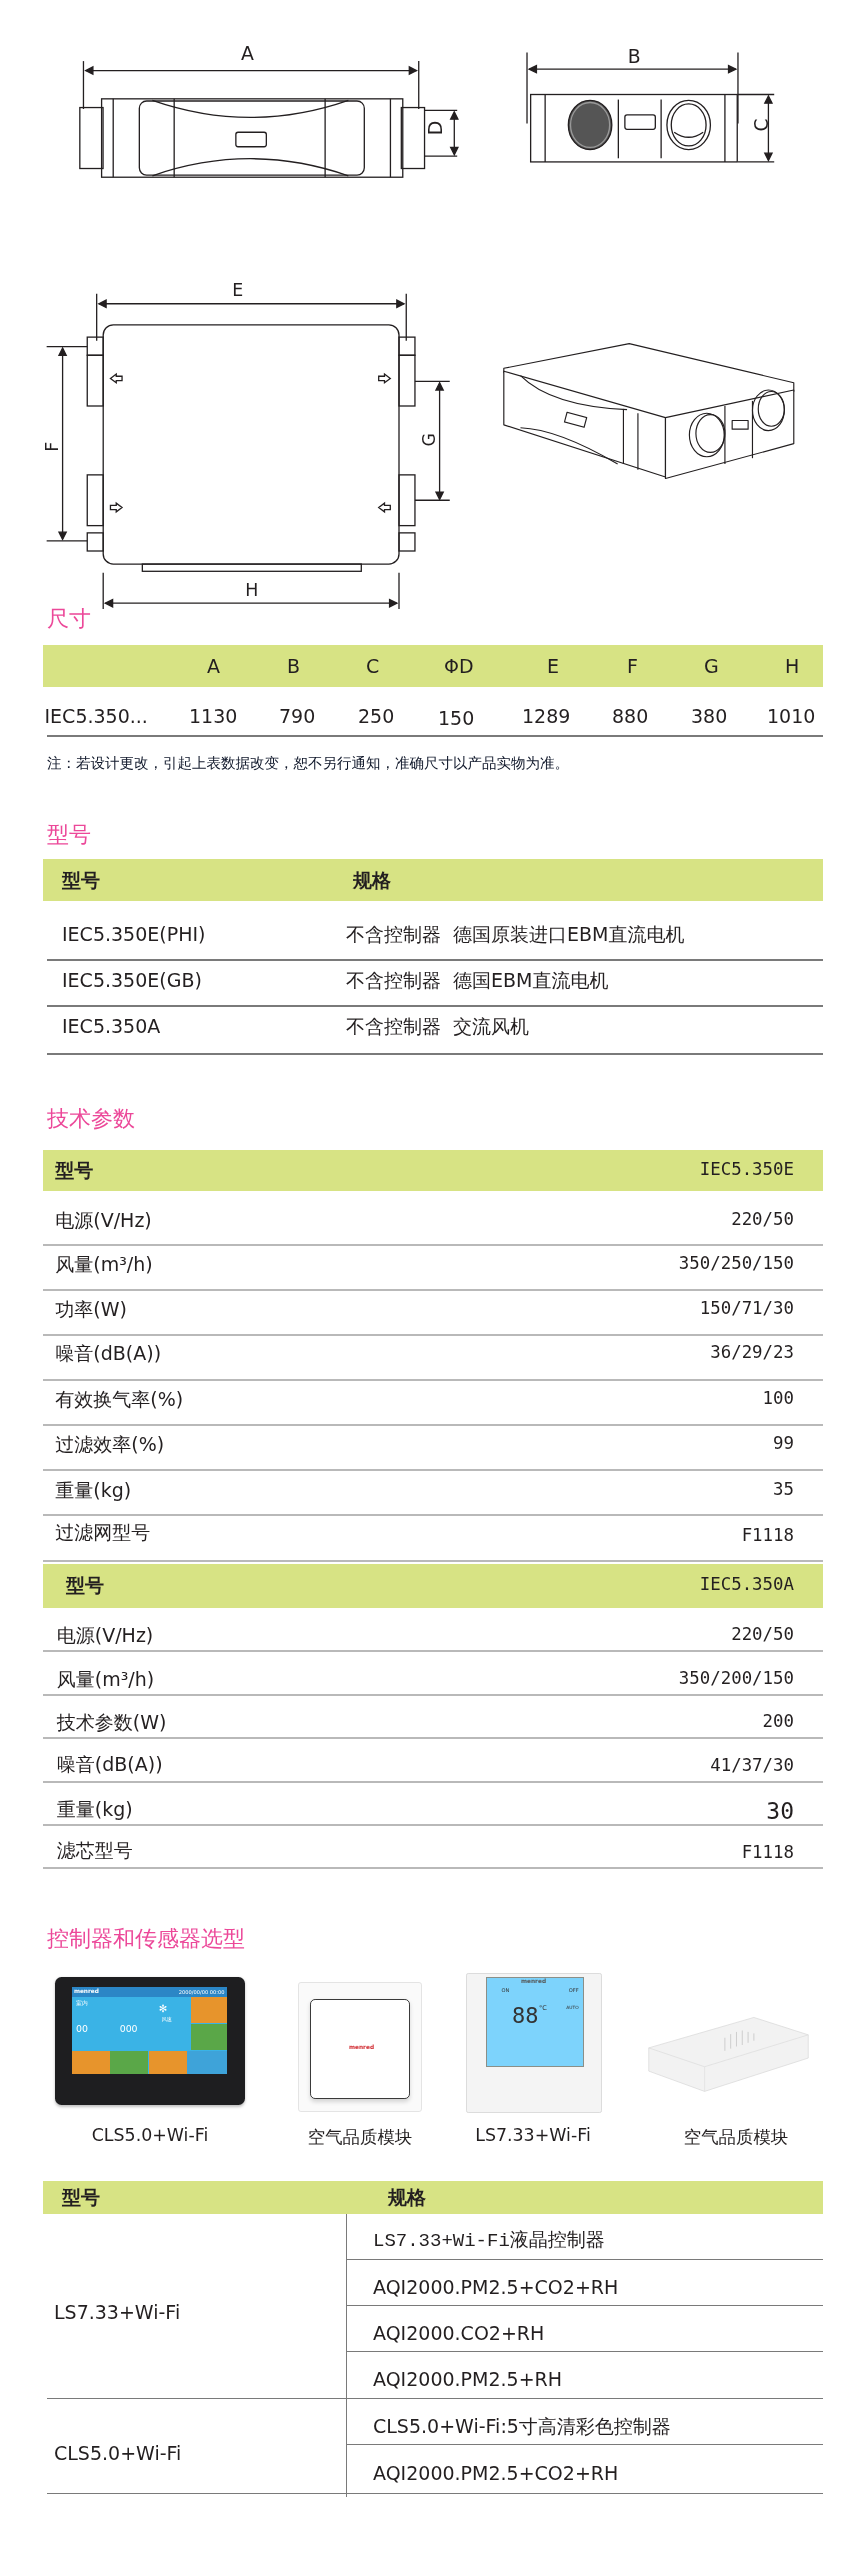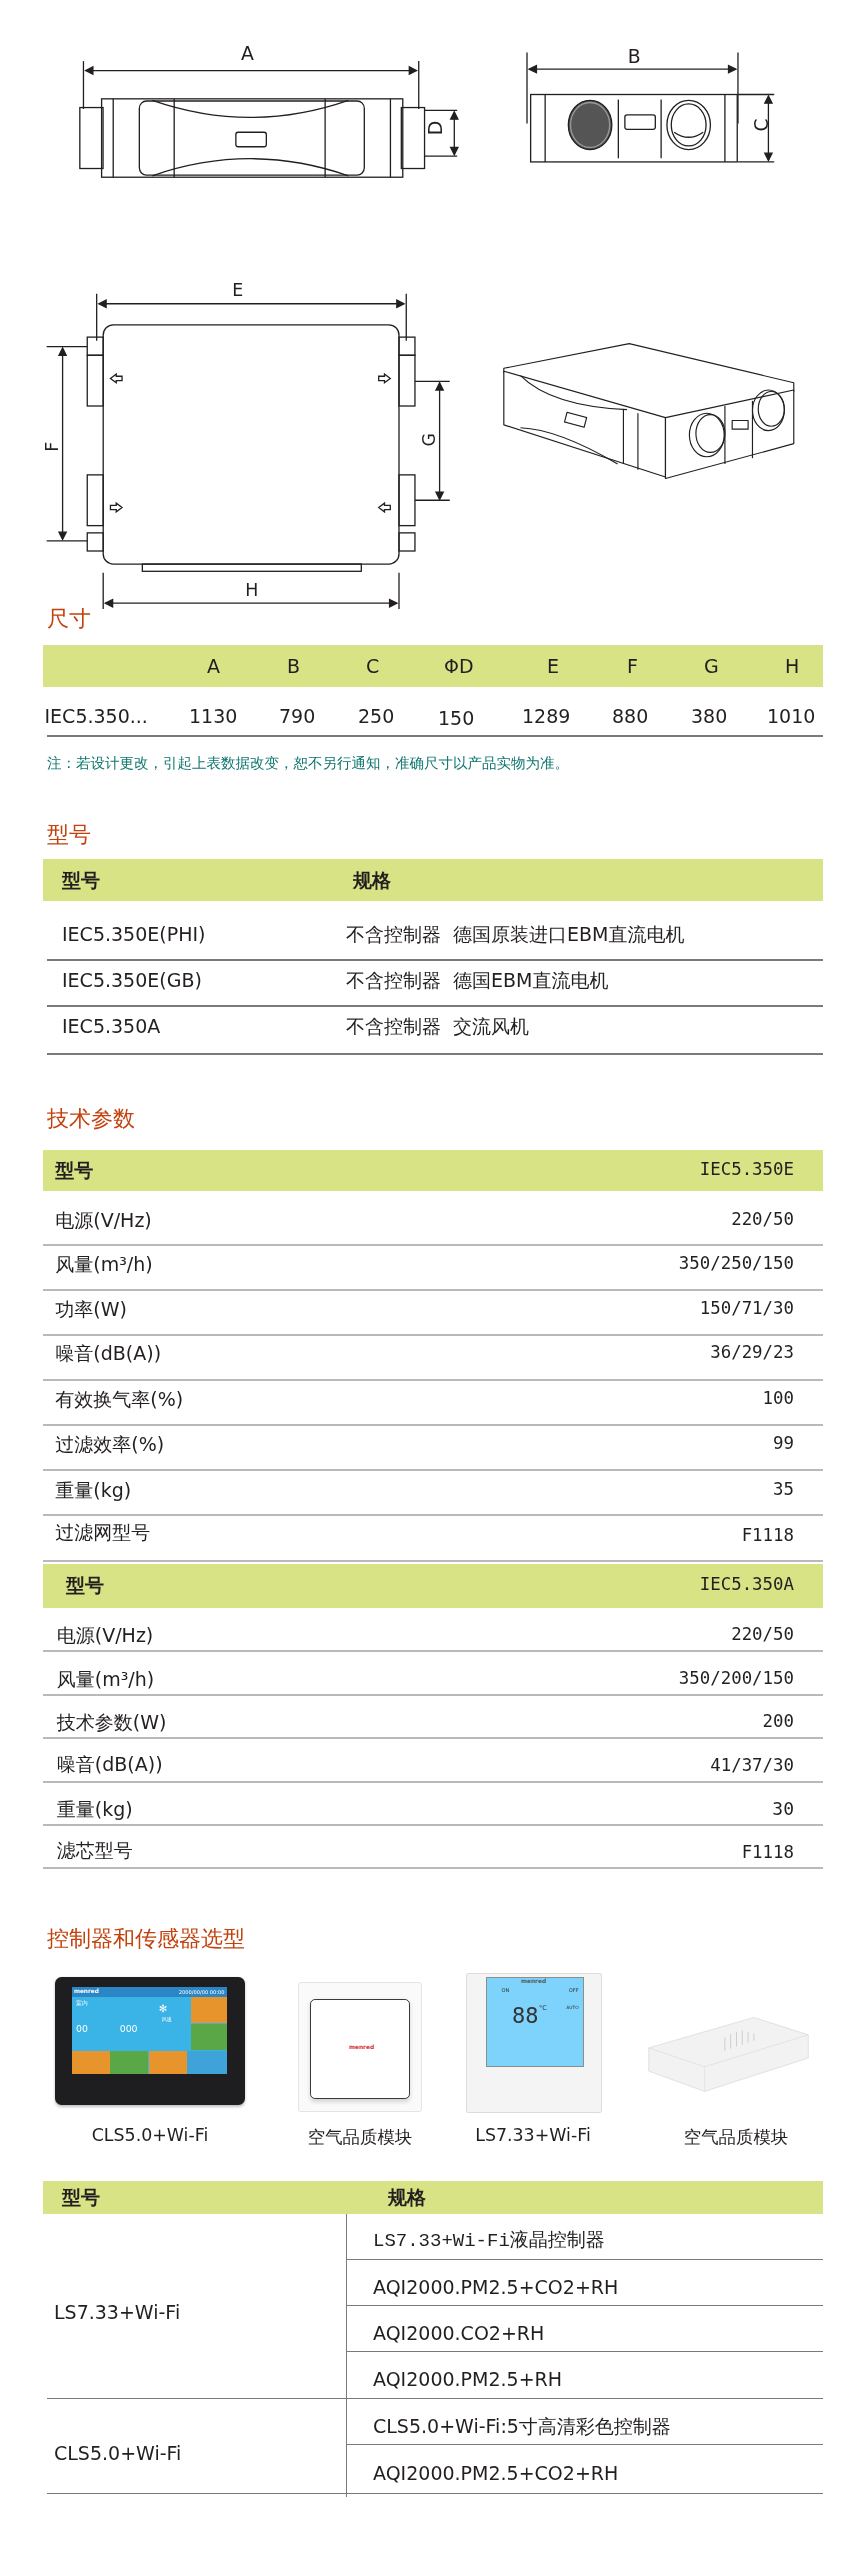--- a/index.html
+++ b/index.html
@@ -1,27 +1,27 @@
 <!DOCTYPE html>
 <html style="font-size:11.6px"><head>
 <meta charset="utf-8">
 <style>
   html,body{margin:0;padding:0;background:#fff;}
   body{width:867px;height:2576px;position:relative;overflow:hidden;
        font-family:"DejaVu Sans","Liberation Sans",sans-serif;color:#231f20;}
   .abs{position:absolute;}
   svg{position:absolute;overflow:visible;}
-  .sec-title{position:absolute;left:47px;font-size:22px;font-weight:normal;color:#c2410c;}
+  .sec-title{position:absolute;left:47px;font-size:22px;font-weight:normal;color:#ec4899;}
   .green{background:#d7e384;}
   .tbl{position:absolute;left:43px;width:780px;}
   .hline{position:absolute;left:0;right:0;height:1.5px;background:#b9b9b9;}
   .hline.dk{background:#7a7a7a;}
   .cell{position:absolute;font-size:19px;line-height:1;white-space:nowrap;}
   .bold{font-weight:bold;}
-  .note{position:absolute;left:47px;font-size:14.5px;color:#0f766e;}
+  .note{position:absolute;left:47px;font-size:14.5px;color:#0f172a;}
   .prod-label{position:absolute;font-size:17.4px;text-align:center;width:174px;}
 </style>
 </head>
 <body>
 
 <div>
 
   <svg style="left:0;top:0" width="508" height="218" viewBox="0 0 700 300">
     <g fill="none" stroke="#231f20" stroke-width="1.8">
       <line x1="115" y1="84" x2="115" y2="150"></line>
@@ -247,21 +247,21 @@
 
   <div class="cell" style="left:13.8px;top:149px;">技术参数(W)</div>
   <div class="cell" style="right:29px;top:149px;font-family:'DejaVu Sans Mono',monospace;font-size:17.4px;">200</div>
   <div class="hline" style="top:173px;"></div>
 
   <div class="cell" style="left:13.8px;top:191px;">噪音(dB(A))</div>
   <div class="cell" style="right:29px;top:193px;font-family:'DejaVu Sans Mono',monospace;font-size:17.4px;">41/37/30</div>
   <div class="hline" style="top:217px;"></div>
 
   <div class="cell" style="left:13.8px;top:236px;">重量(kg)</div>
-  <div class="cell" style="right:29px;top:236px;font-family:'DejaVu Sans Mono',monospace;font-size:18px;margin-left:28px;">30</div>
+  <div class="cell" style="right:29px;top:236px;font-family:'DejaVu Sans Mono',monospace;font-size:23px;margin-left:28px;">30</div>
   <div class="hline" style="top:260px;"></div>
 
   <div class="cell" style="left:13.8px;top:277px;">滤芯型号</div>
   <div class="cell" style="right:29px;top:280px;font-family:'DejaVu Sans Mono',monospace;font-size:17.4px;">F1118</div>
   <div class="hline" style="top:303px;"></div>
 </div>
 
 <div class="sec-title" style="top:1924px;">控制器和传感器选型</div>
 
 <div class="abs" style="left:55px;top:1977px;width:190px;height:128px;background:#1e1e20;border-radius:6.5px;box-shadow:0 1.5px 2.9px rgba(0,0,0,.25);">

